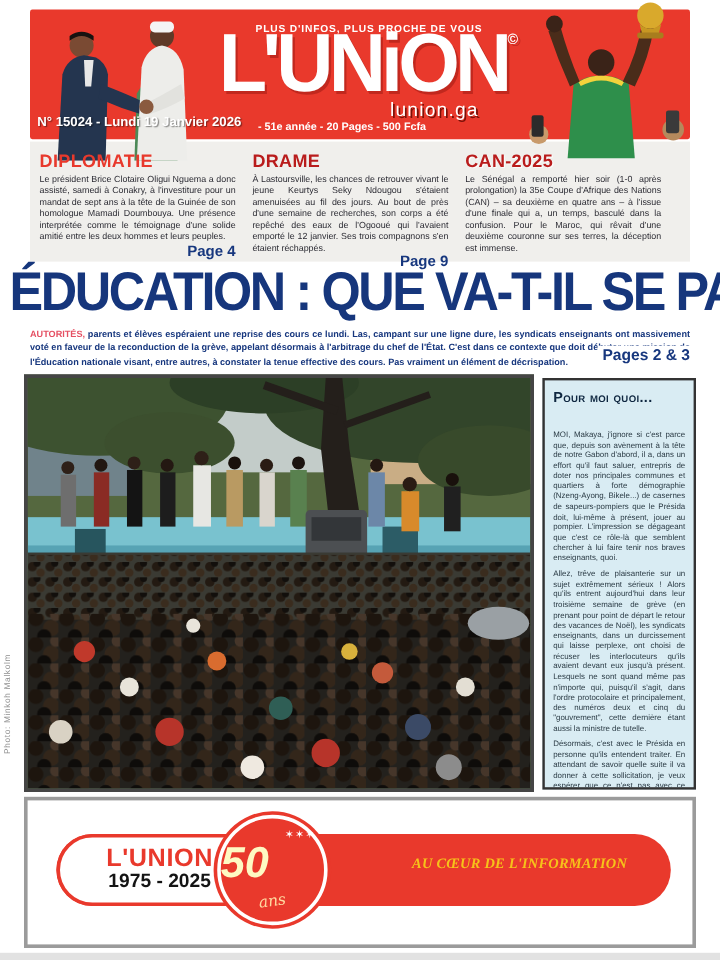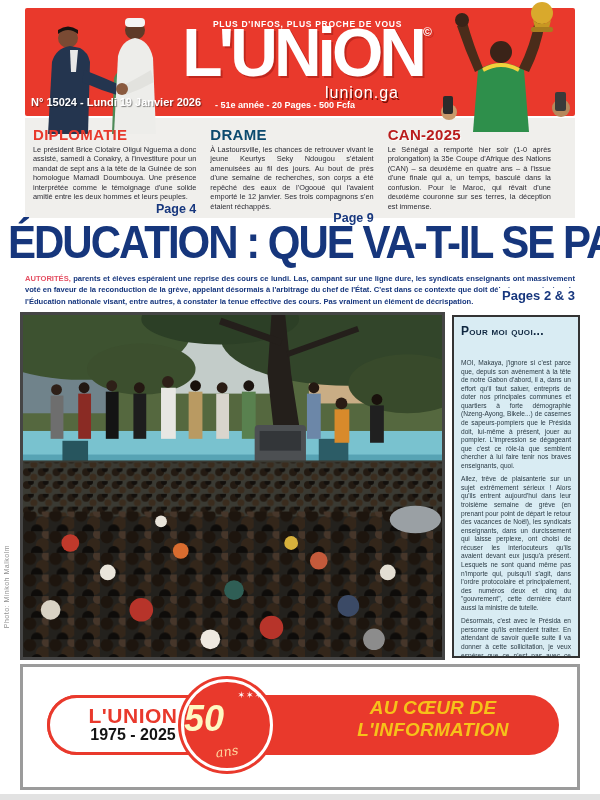--- a/index.html
+++ b/index.html
@@ -17,21 +17,21 @@
   .mast-meta { position:absolute; left:190px; top:92px; font-size:9px; font-weight:bold; color:#ffffff; z-index:3; }
   .mast-issue { position:absolute; left:6px; top:88px; font-size:11px; font-weight:bold; color:#ffffff; text-shadow:1px 1px 1px rgba(0,0,0,.45); z-index:4; }
   .mast-photo-left { position:absolute; left:30px; top:12px; width:150px; height:122px; z-index:2; }
   .mast-photo-right { position:absolute; left:423px; top:0px; width:157px; height:132px; z-index:2; }
 
   
   .briefs { position:absolute; left:25px; top:118px; width:550px; height:100px; background:#f0efec; display:flex; gap:14px; padding:8px 24px 4px 8px; }
   .brief { flex:1 1 0; display:flex; flex-direction:column; position:relative; z-index:3; }
   .brief-title { font-size:15px; font-weight:900; letter-spacing:.3px; margin-bottom:2px; }
   .brief:nth-child(1) .brief-title { color:#e8392c; }
-  .brief:nth-child(2) .brief-title { color:#0c4a6e; }
+  .brief:nth-child(2) .brief-title { color:#b91c1c; }
   .brief:nth-child(3) .brief-title { color:#b91c1c; text-shadow:1px 1px 0 rgba(255,255,255,.8); }
   .brief-text { font-size:7.4px; line-height:1.28; color:#2c2c34; text-align:justify; font-weight:500; }
   .brief-page { margin-top:auto; text-align:right; font-size:12.5px; font-weight:900; color:#17377e; }
 
   
   .headline { position:absolute; left:8px; top:219px; width:584px; text-align:center; font-size:42px; font-weight:900; color:#16367c; letter-spacing:-2px; transform:scaleY(1.08); white-space:nowrap; }
   .deck { position:absolute; left:25px; top:273px; width:550px; font-size:7.6px; line-height:1.5; color:#17377e; font-weight:600; text-align:justify; }
   .deck-lead { color:#e55063; font-weight:800; }
   .deck-pages { position:absolute; right:25px; top:288px; font-size:13px; font-weight:900; color:#17377e; background:#ffffff; padding-left:4px; }
 
@@ -48,21 +48,21 @@
   
   .footer-box { position:absolute; left:20px; top:664px; width:560px; height:126px; border:3px solid #9b9b9b; background:#ffffff; }
   .banner-red { position:absolute; left:24px; top:28px; width:512px; height:60px; background:#e9392c; border-radius:30px; z-index:1; }
   .banner-white { position:absolute; left:24px; top:28px; width:212px; height:60px; background:#ffffff; border:3px solid #e9392c; border-radius:30px; z-index:2; display:flex; flex-direction:column; align-items:center; justify-content:center; padding-right:40px; }
   .banner-brand { font-size:21px; font-weight:900; color:#e9392c; letter-spacing:.5px; line-height:1; }
   .banner-years { font-size:16px; font-weight:800; color:#141414; line-height:1.15; }
   .banner-circle { position:absolute; left:158px; top:12px; width:92px; height:92px; border-radius:50%; background:#e9392c; border:3px solid #ffffff; box-shadow:0 0 0 3px #e9392c; z-index:3; }
   .circle-number { position:absolute; left:0; top:16px; width:100%; font-size:36px; font-style:italic; font-weight:900; color:#fef9c3; }
   .circle-stars { position:absolute; right:7px; top:8px; font-size:9px; color:#ffffff; letter-spacing:1px; }
   .circle-ans { position:absolute; left:0; bottom:9px; width:100%; text-align:center; font-family:"DejaVu Serif", serif; font-style:italic; font-size:13px; color:#ffd9a0; transform:rotate(-8deg); }
-  .banner-slogan { position:absolute; left:288px; top:28px; width:244px; height:48px; display:flex; align-items:center; justify-content:center; z-index:2; font-size:19px; font-style:italic; font-weight:900; color:#f6c21a; letter-spacing:.2px; text-align:center; }
+  .banner-slogan { position:absolute; left:288px; top:28px; width:244px; height:48px; display:flex; align-items:center; justify-content:center; z-index:2; font-size:12px; font-style:italic; font-weight:900; color:#f6c21a; letter-spacing:.2px; text-align:center;font-family:Liberation Serif, serif; }
 </style>
 </head>
 <body>
 
 <div id="page">
 
   <div class="masthead">
     <div class="mast-tagline">PLUS D'INFOS, PLUS PROCHE DE VOUS</div>
     <div class="mast-logo"><span>L'UNiON</span><sup>©</sup></div>
     <div class="mast-site">lunion.ga</div>

